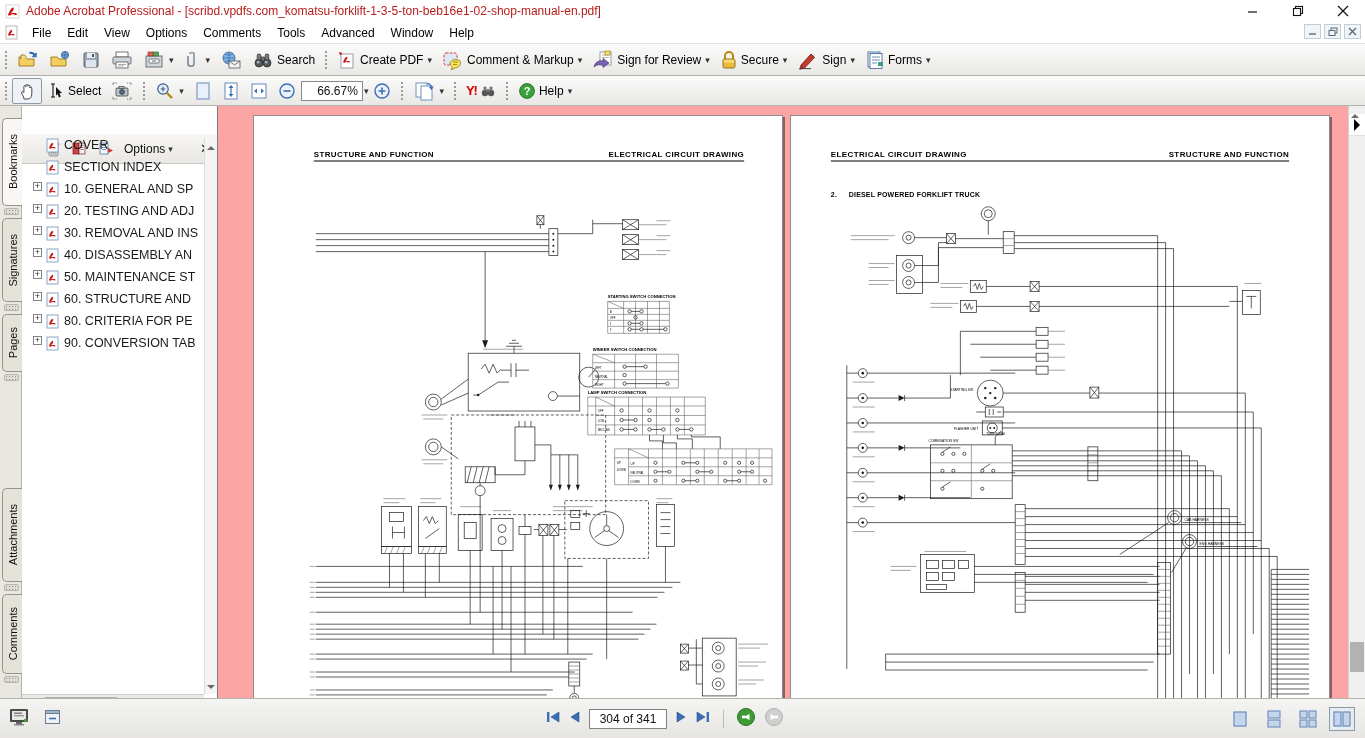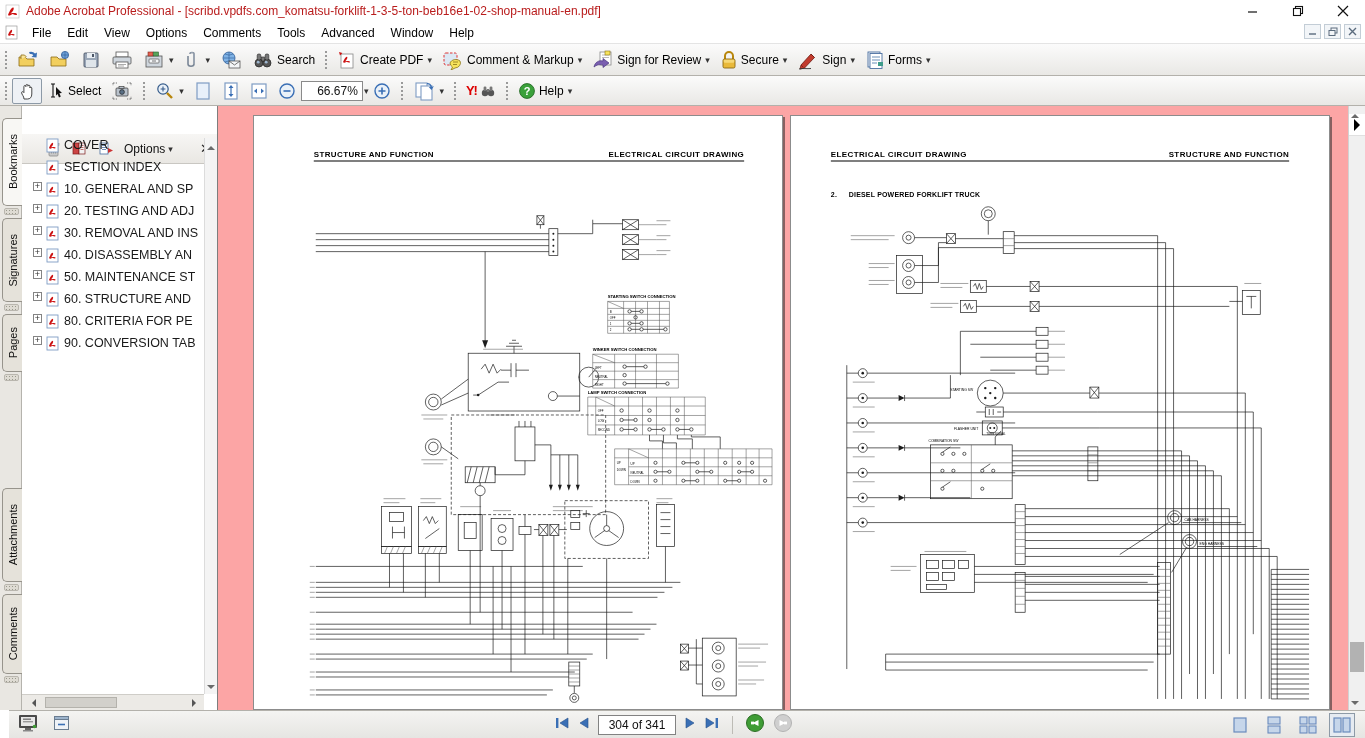--- a/index.html
+++ b/index.html
@@ -70,21 +70,21 @@
   .pageR { left:572px; width:540px; }
   .page svg { display:block; width:100%; height:100%; }
   .vscroll { position:absolute; right:0; top:0; bottom:0; width:17px; background:#f0f0f0; border-left:1px solid #d2d2d2; }
   .vs-expand { position:absolute; top:8px; left:0; right:0; height:22px; background:#fff; border-bottom:1px solid #e0e0e0; }
   .vs-expand .tri { position:absolute; left:5px; top:5px; width:0; height:0; border:6px solid transparent; border-left-color:#000; }
   .vs-up { position:absolute; top:32px; left:2px; }
   .vs-down { position:absolute; bottom:4px; left:2px; }
   .vs-thumb { position:absolute; top:536px; left:1px; width:14px; height:30px; background:#b2b2b2; }
 
   
-  .statusbar { position:absolute; left:9px; right:0; bottom:0; height:28px; background:linear-gradient(#f4f4f2,#e6e5e2); border-top:1px solid #b3b1ab; display:flex; align-items:center; }
+  .statusbar { position:absolute; left:0; right:0; bottom:0; height:40px; background:linear-gradient(#f4f4f2,#e6e5e2); border-top:1px solid #b3b1ab; display:flex; align-items:center; }
   .sb-left { display:flex; align-items:center; gap:14px; margin-left:8px; }
   .sb-nav { position:absolute; left:545px; display:flex; align-items:center; gap:8px; }
   .pagebox { width:78px; height:20px; border:1px solid #828282; background:#fff; display:flex; align-items:center; justify-content:center; font-size:12px; }
   .sb-sep { width:1px; height:18px; background:#bdbbb5; margin:0 4px; }
   .sb-layout { position:absolute; right:10px; display:flex; align-items:center; gap:8px; }
   .lay-btn { width:26px; height:24px; display:flex; align-items:center; justify-content:center; border:1px solid transparent; }
   .lay-btn.pressed { border:1px solid #8d9aa7; background:#e6ebf1; }
 
   
   .hdr { font-size:8px; font-weight:bold; letter-spacing:.4px; fill:#000; }

